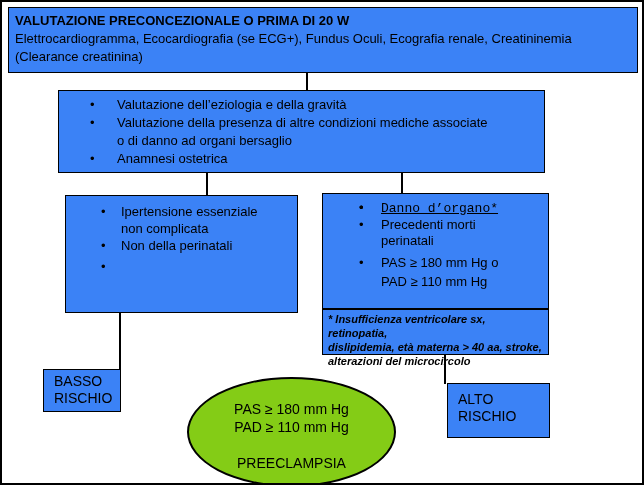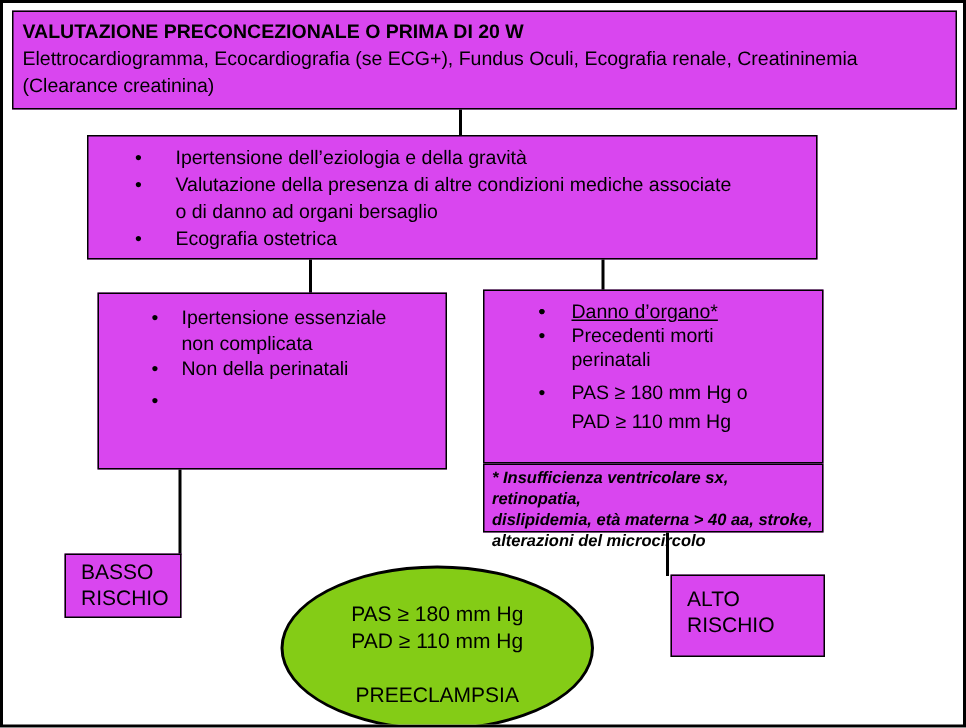--- a/index.html
+++ b/index.html
@@ -10,21 +10,21 @@
     border:2px solid #000;
     background:#fff;
     font-family:"Liberation Sans", sans-serif;
     color:#000;
     overflow:hidden;
   }
   .box{
     position:absolute;
     box-sizing:border-box;
     border:1px solid #000;
-    background:#d946ef;
+    background:#3b82f6;
     font-size:13px;
   }
   .connector{
     position:absolute;
     width:2px;
     background:#000;
   }
   
   .top-box{left:6px;top:5px;width:630px;height:66px;padding:4px 6px;line-height:18px;}
   .top-box .title{font-weight:bold;}
@@ -36,21 +36,21 @@
   
   .ess-box{left:63px;top:193px;width:233px;height:118px;padding-top:7px;line-height:17px;}
   .ess-box .bullet-row{position:relative;padding-left:55px;}
   .ess-box .marker{position:absolute;left:35px;}
   .ess-box .bullet-row.spaced{margin-top:3px;line-height:19px;}
   
   .sec-box{left:320px;top:191px;width:227px;height:116px;padding-top:6px;line-height:16px;}
   .sec-box .bullet-row{position:relative;padding-left:58px;}
   .sec-box .marker{position:absolute;left:36px;}
   .sec-box .bullet-row.spaced{margin-top:4px;line-height:19px;}
-  .underline{text-decoration:underline;}
+  .underline{text-decoration:underline;font-family:Liberation Mono, monospace;}
   .txt{white-space:pre-line;}
   
   .note-box{left:320px;top:307px;width:227px;height:46px;padding:2px 5px;
     font-size:11px;font-weight:bold;font-style:italic;line-height:14px;white-space:pre-line;}
   
   .basso-box{left:41px;top:367px;width:78px;height:43px;padding:3px 0 0 10px;
     font-size:14px;line-height:17px;white-space:pre-line;}
   .alto-box{left:445px;top:381px;width:103px;height:55px;padding:7px 0 0 10px;
     font-size:14px;line-height:17px;white-space:pre-line;}
   
@@ -77,30 +77,30 @@
     <div class="title">VALUTAZIONE PRECONCEZIONALE O PRIMA DI 20 W</div>
     <div class="body">Elettrocardiogramma, Ecocardiografia (se ECG+), Fundus Oculi, Ecografia renale, Creatininemia
 (Clearance creatinina)</div>
   </div>
 
   <div class="connector conn-top-eval"></div>
 
   <div class="box eval-box">
     <div class="bullet-row">
       <span class="marker">•</span>
-      <span class="txt">Ipertensione dell’eziologia e della gravità</span>
+      <span class="txt">Valutazione dell’eziologia e della gravità</span>
     </div>
     <div class="bullet-row">
       <span class="marker">•</span>
       <span class="txt">Valutazione della presenza di altre condizioni mediche associate
 o di danno ad organi bersaglio</span>
     </div>
     <div class="bullet-row">
       <span class="marker">•</span>
-      <span class="txt">Ecografia ostetrica</span>
+      <span class="txt">Anamnesi ostetrica</span>
     </div>
   </div>
 
   <div class="connector conn-eval-ess"></div>
   <div class="connector conn-eval-sec"></div>
 
   <div class="box ess-box">
     <div class="bullet-row">
       <span class="marker">•</span>
       <span class="txt">Ipertensione essenziale

